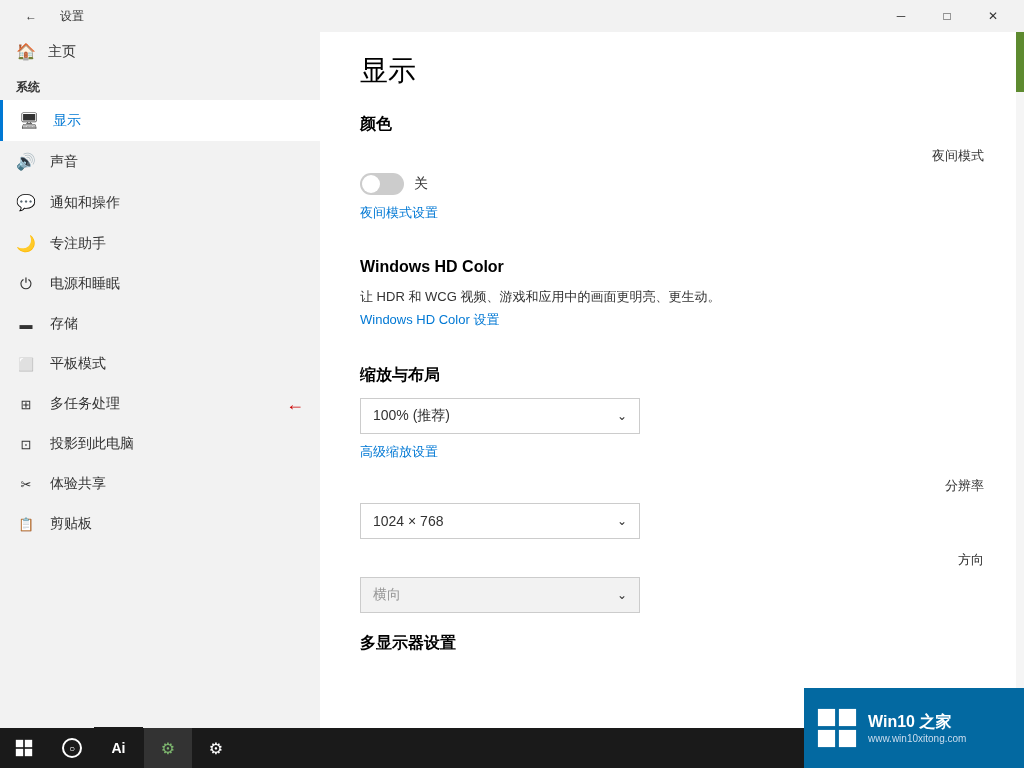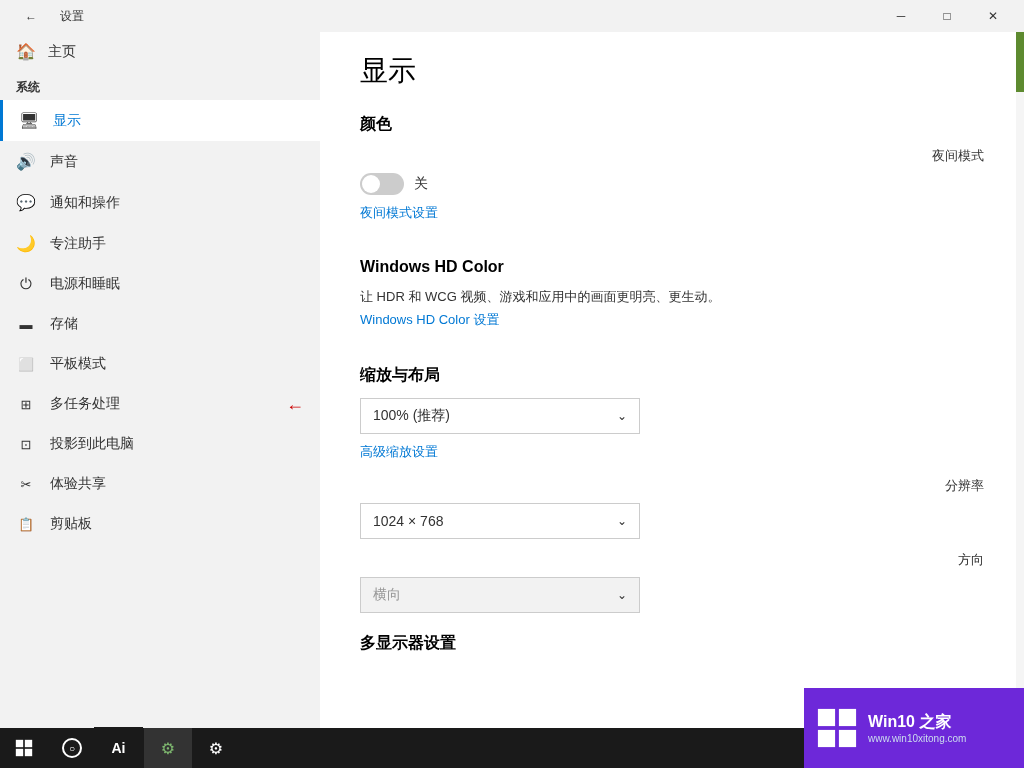--- a/index.html
+++ b/index.html
@@ -290,21 +290,21 @@
       padding: 0 4px;
       cursor: pointer;
     }
 
     .taskbar-watermark {
       position: absolute;
       right: 0;
       bottom: 0;
       width: 220px;
       height: 80px;
-      background: #6d28d9;
+      background: #0369a1;
       display: flex;
       align-items: center;
       justify-content: flex-start;
       gap: 10px;
       padding: 0 12px;
       z-index: 300;
     }
     .win-logo-large {
       width: 42px;
       height: 42px;

